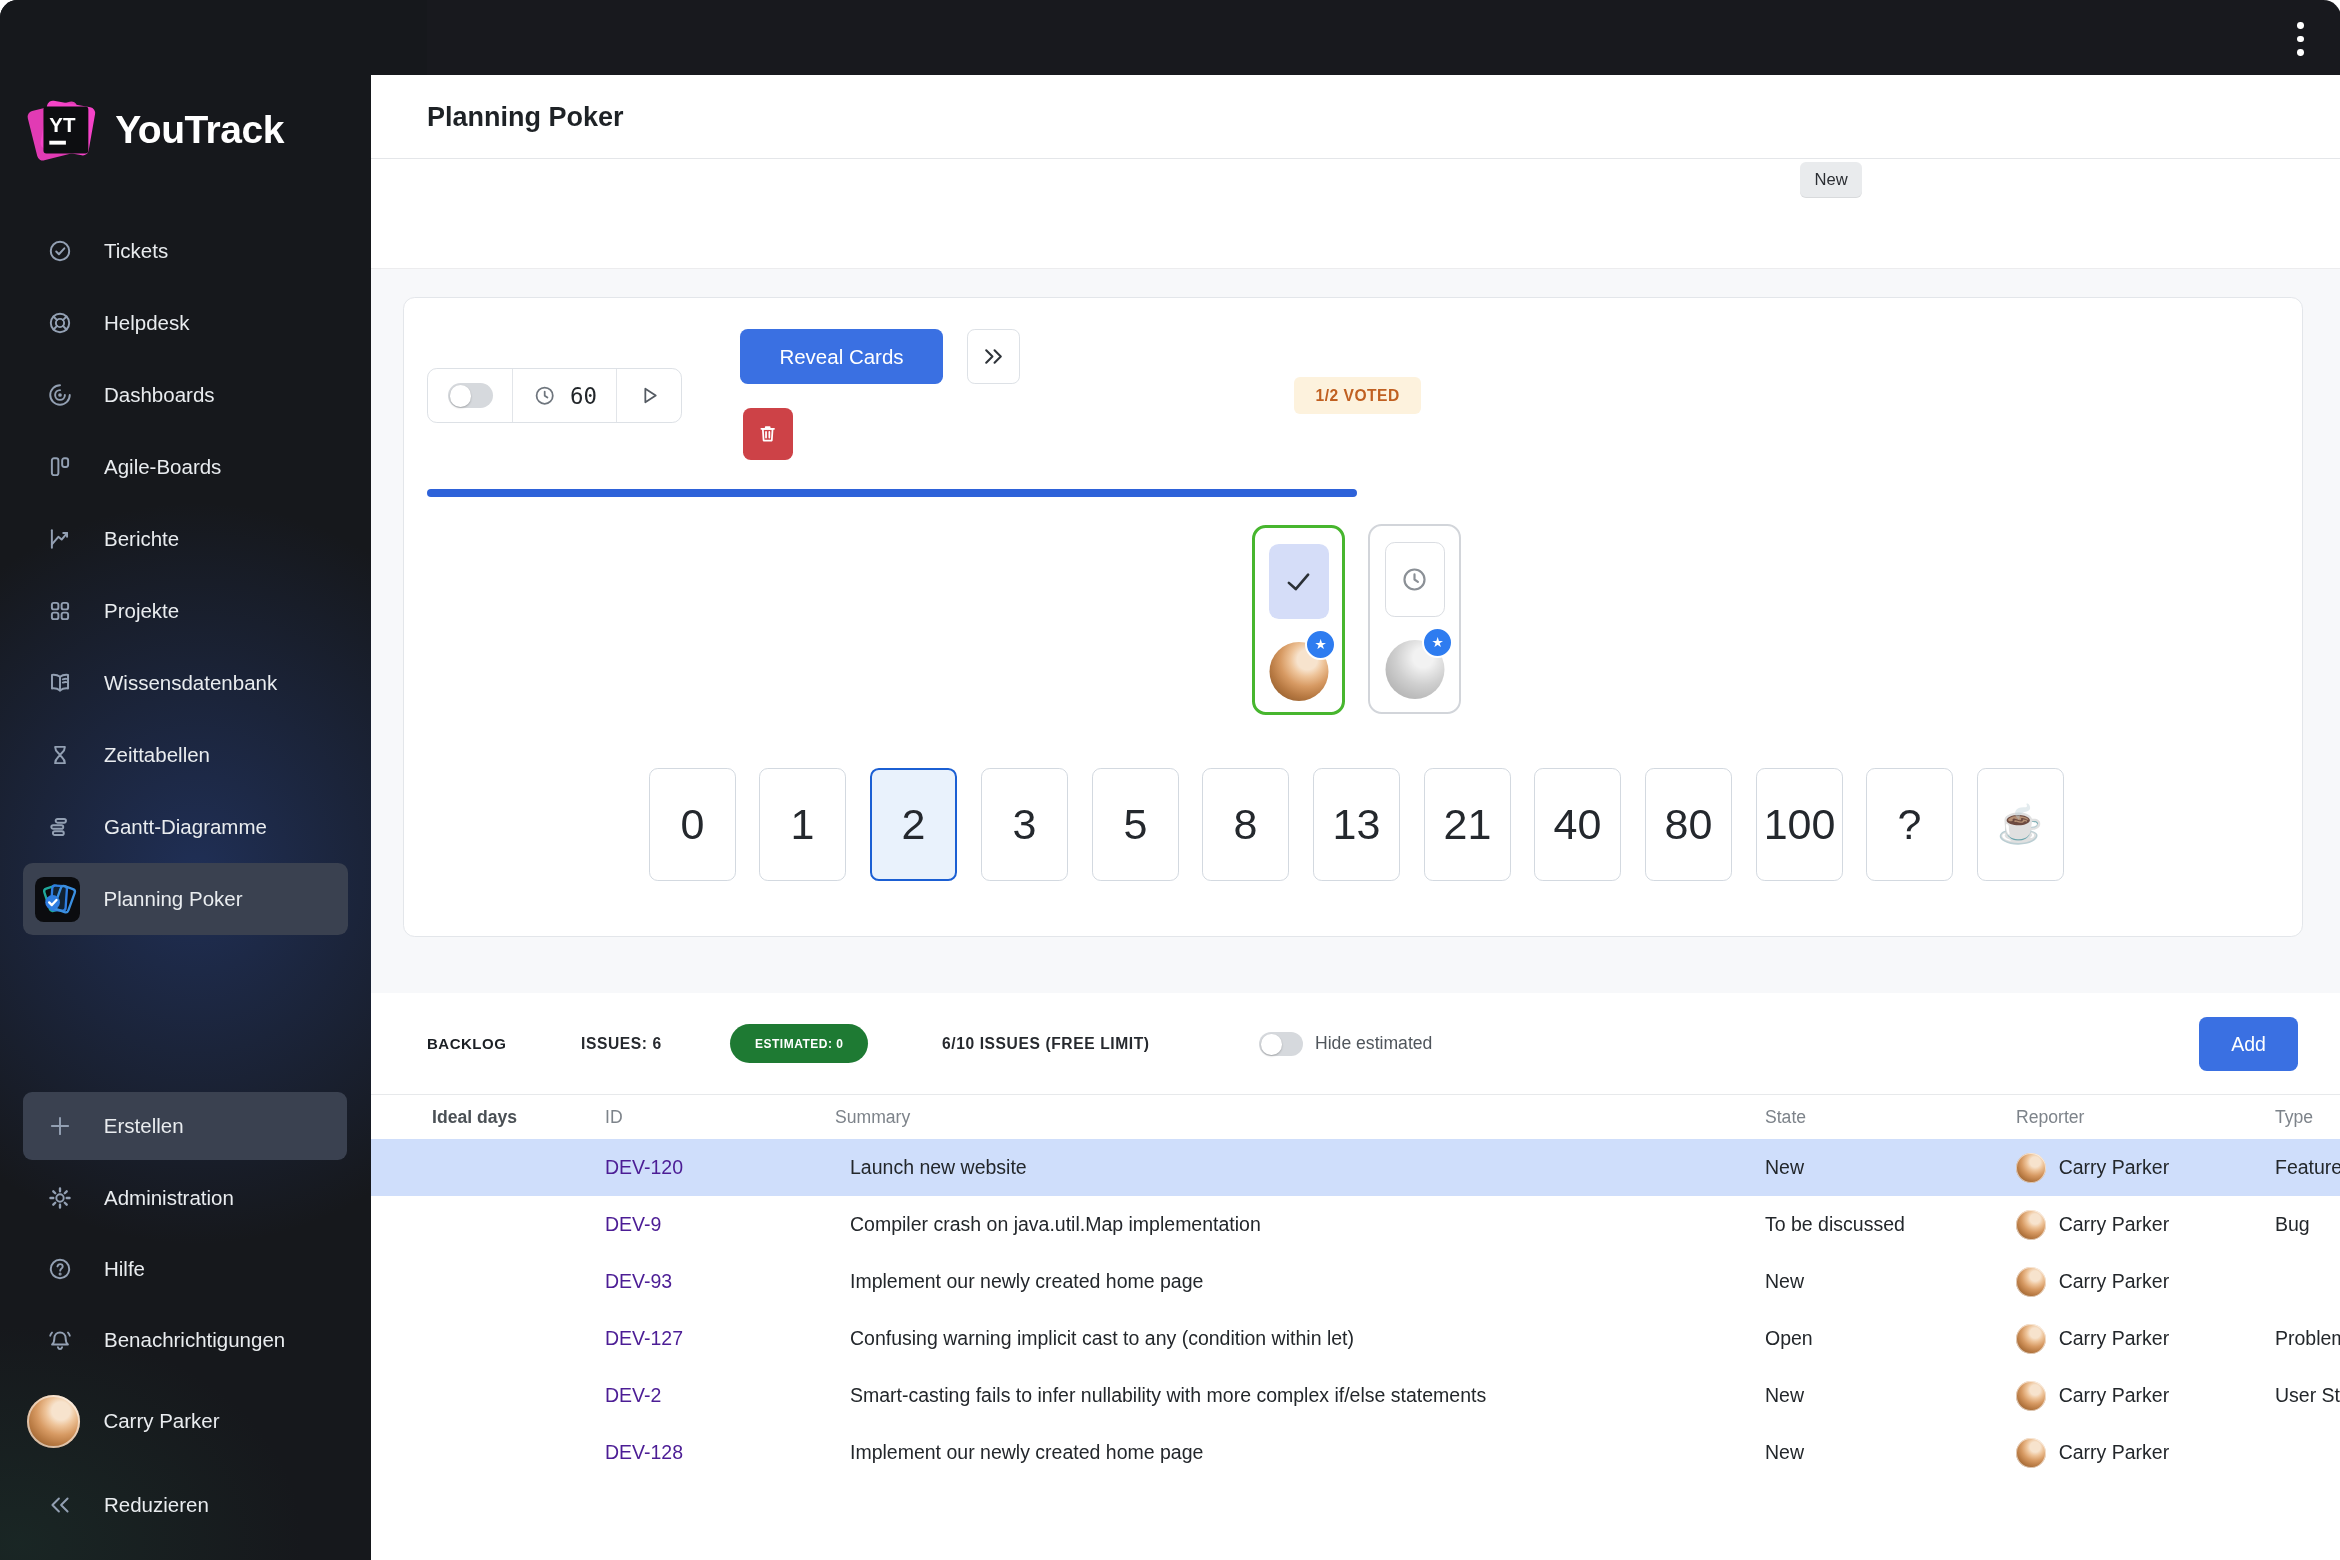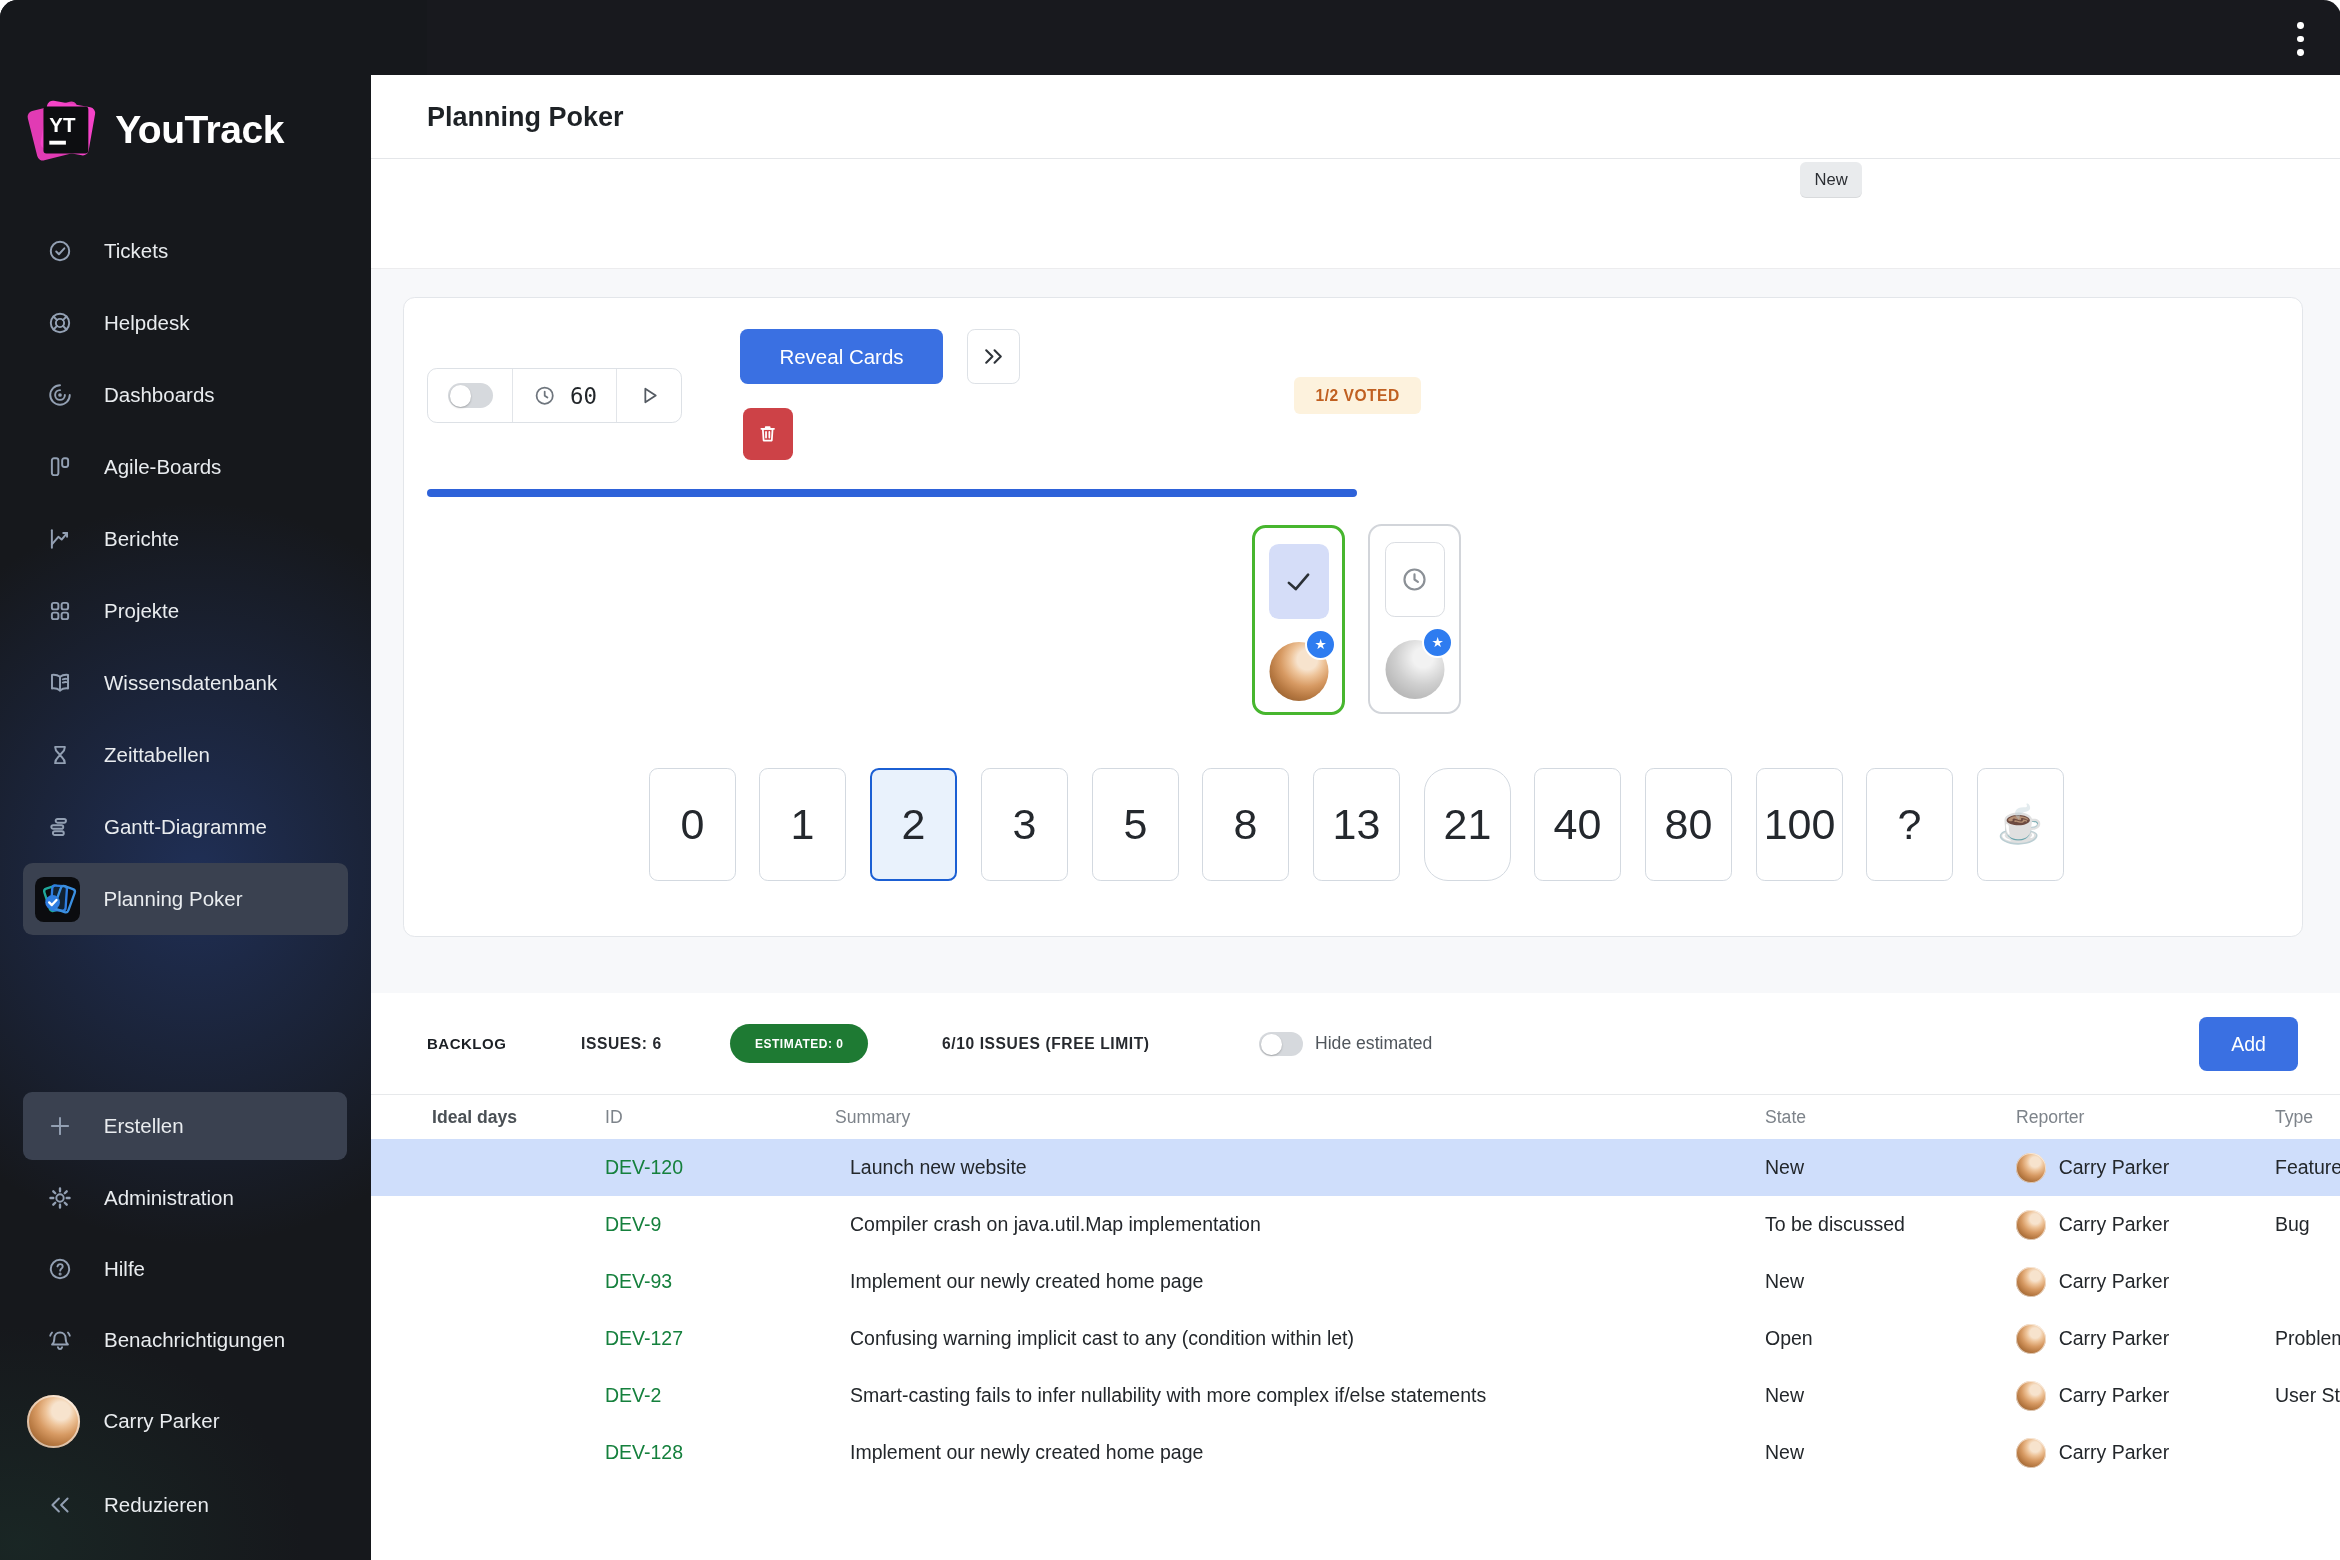--- a/index.html
+++ b/index.html
@@ -104,21 +104,21 @@
 
   .thead{position:absolute;left:0;top:1019px;width:1970px;height:45px;border-top:1px solid #e7e9eb;box-sizing:border-box;}
   .thead .hcell{position:absolute;top:0;line-height:44px;font-size:17.6px;color:#7d838a;white-space:nowrap;cursor:pointer;}
   .hcell.h-ideal{left:61px;color:#4a5055;font-weight:600;}
   .h-id{left:234px;} .h-sum{left:464px;} .h-state{left:1394px;} .h-rep{left:1645px;} .h-type{left:1904px;}
 
   .tbody{position:absolute;left:0;top:1064px;width:1970px;}
   .trow{position:relative;width:1970px;height:57px;cursor:pointer;}
   .trow.selected{background:#cfdefb;}
   .cell{position:absolute;top:0;height:57px;line-height:57px;font-size:19.5px;color:#23272b;white-space:nowrap;}
-  .c-id{left:234px;color:#15803d;}
+  .c-id{left:234px;color:#4c1d95;}
   .c-sum{left:479px;}
   .c-state{left:1394px;}
   .c-rep{left:1645px;display:flex;align-items:center;}
   .c-type{left:1904px;}
   .mini-avatar{width:30px;height:30px;margin-right:12.7px;flex:0 0 auto;box-shadow:inset 0 0 0 1px rgba(255,255,255,.6);}
 </style>
 </head>
 <body>
 
 <div class="page">
@@ -361,21 +361,21 @@
             </div>
             <div class="poker-card" style="left: 688px;">
               <span class="poker-card-value">5</span>
             </div>
             <div class="poker-card" style="left: 798px;">
               <span class="poker-card-value">8</span>
             </div>
             <div class="poker-card" style="left: 909px;">
               <span class="poker-card-value">13</span>
             </div>
-            <div class="poker-card" style="left: 1020px; border-radius: 24px;">
+            <div class="poker-card" style="left: 1020px;">
               <span class="poker-card-value">21</span>
             </div>
             <div class="poker-card" style="left: 1130px;">
               <span class="poker-card-value">40</span>
             </div>
             <div class="poker-card" style="left: 1241px;">
               <span class="poker-card-value">80</span>
             </div>
             <div class="poker-card" style="left: 1352px;">
               <span class="poker-card-value">100</span>

